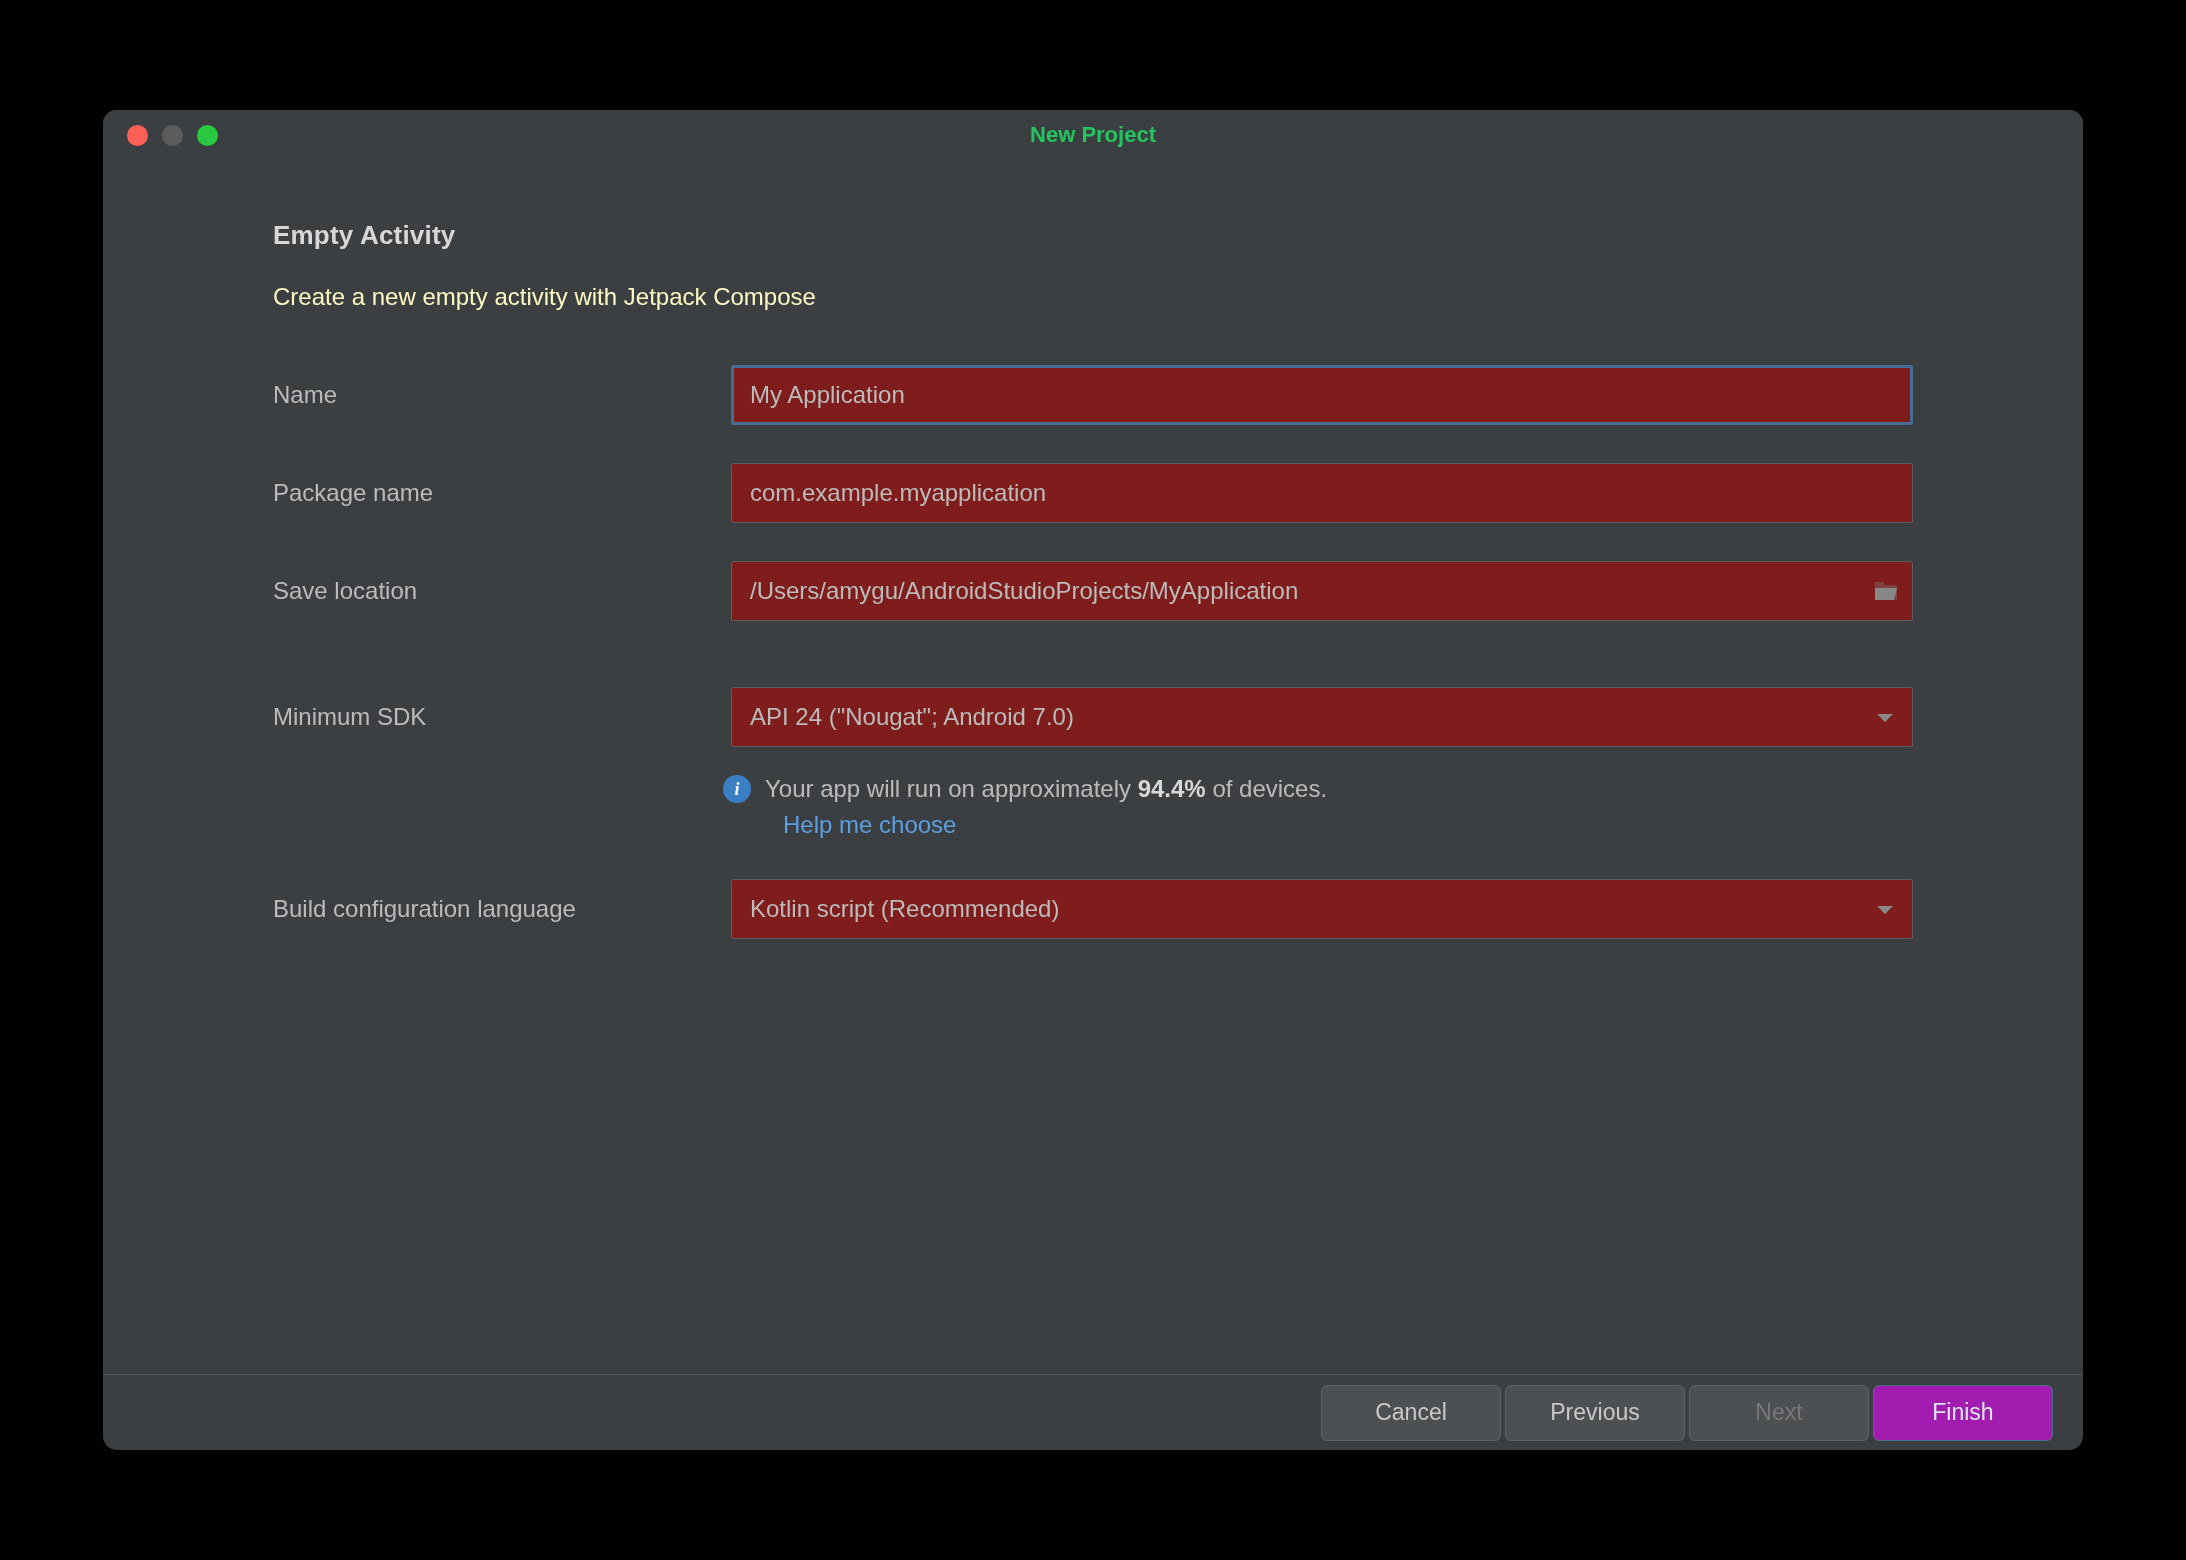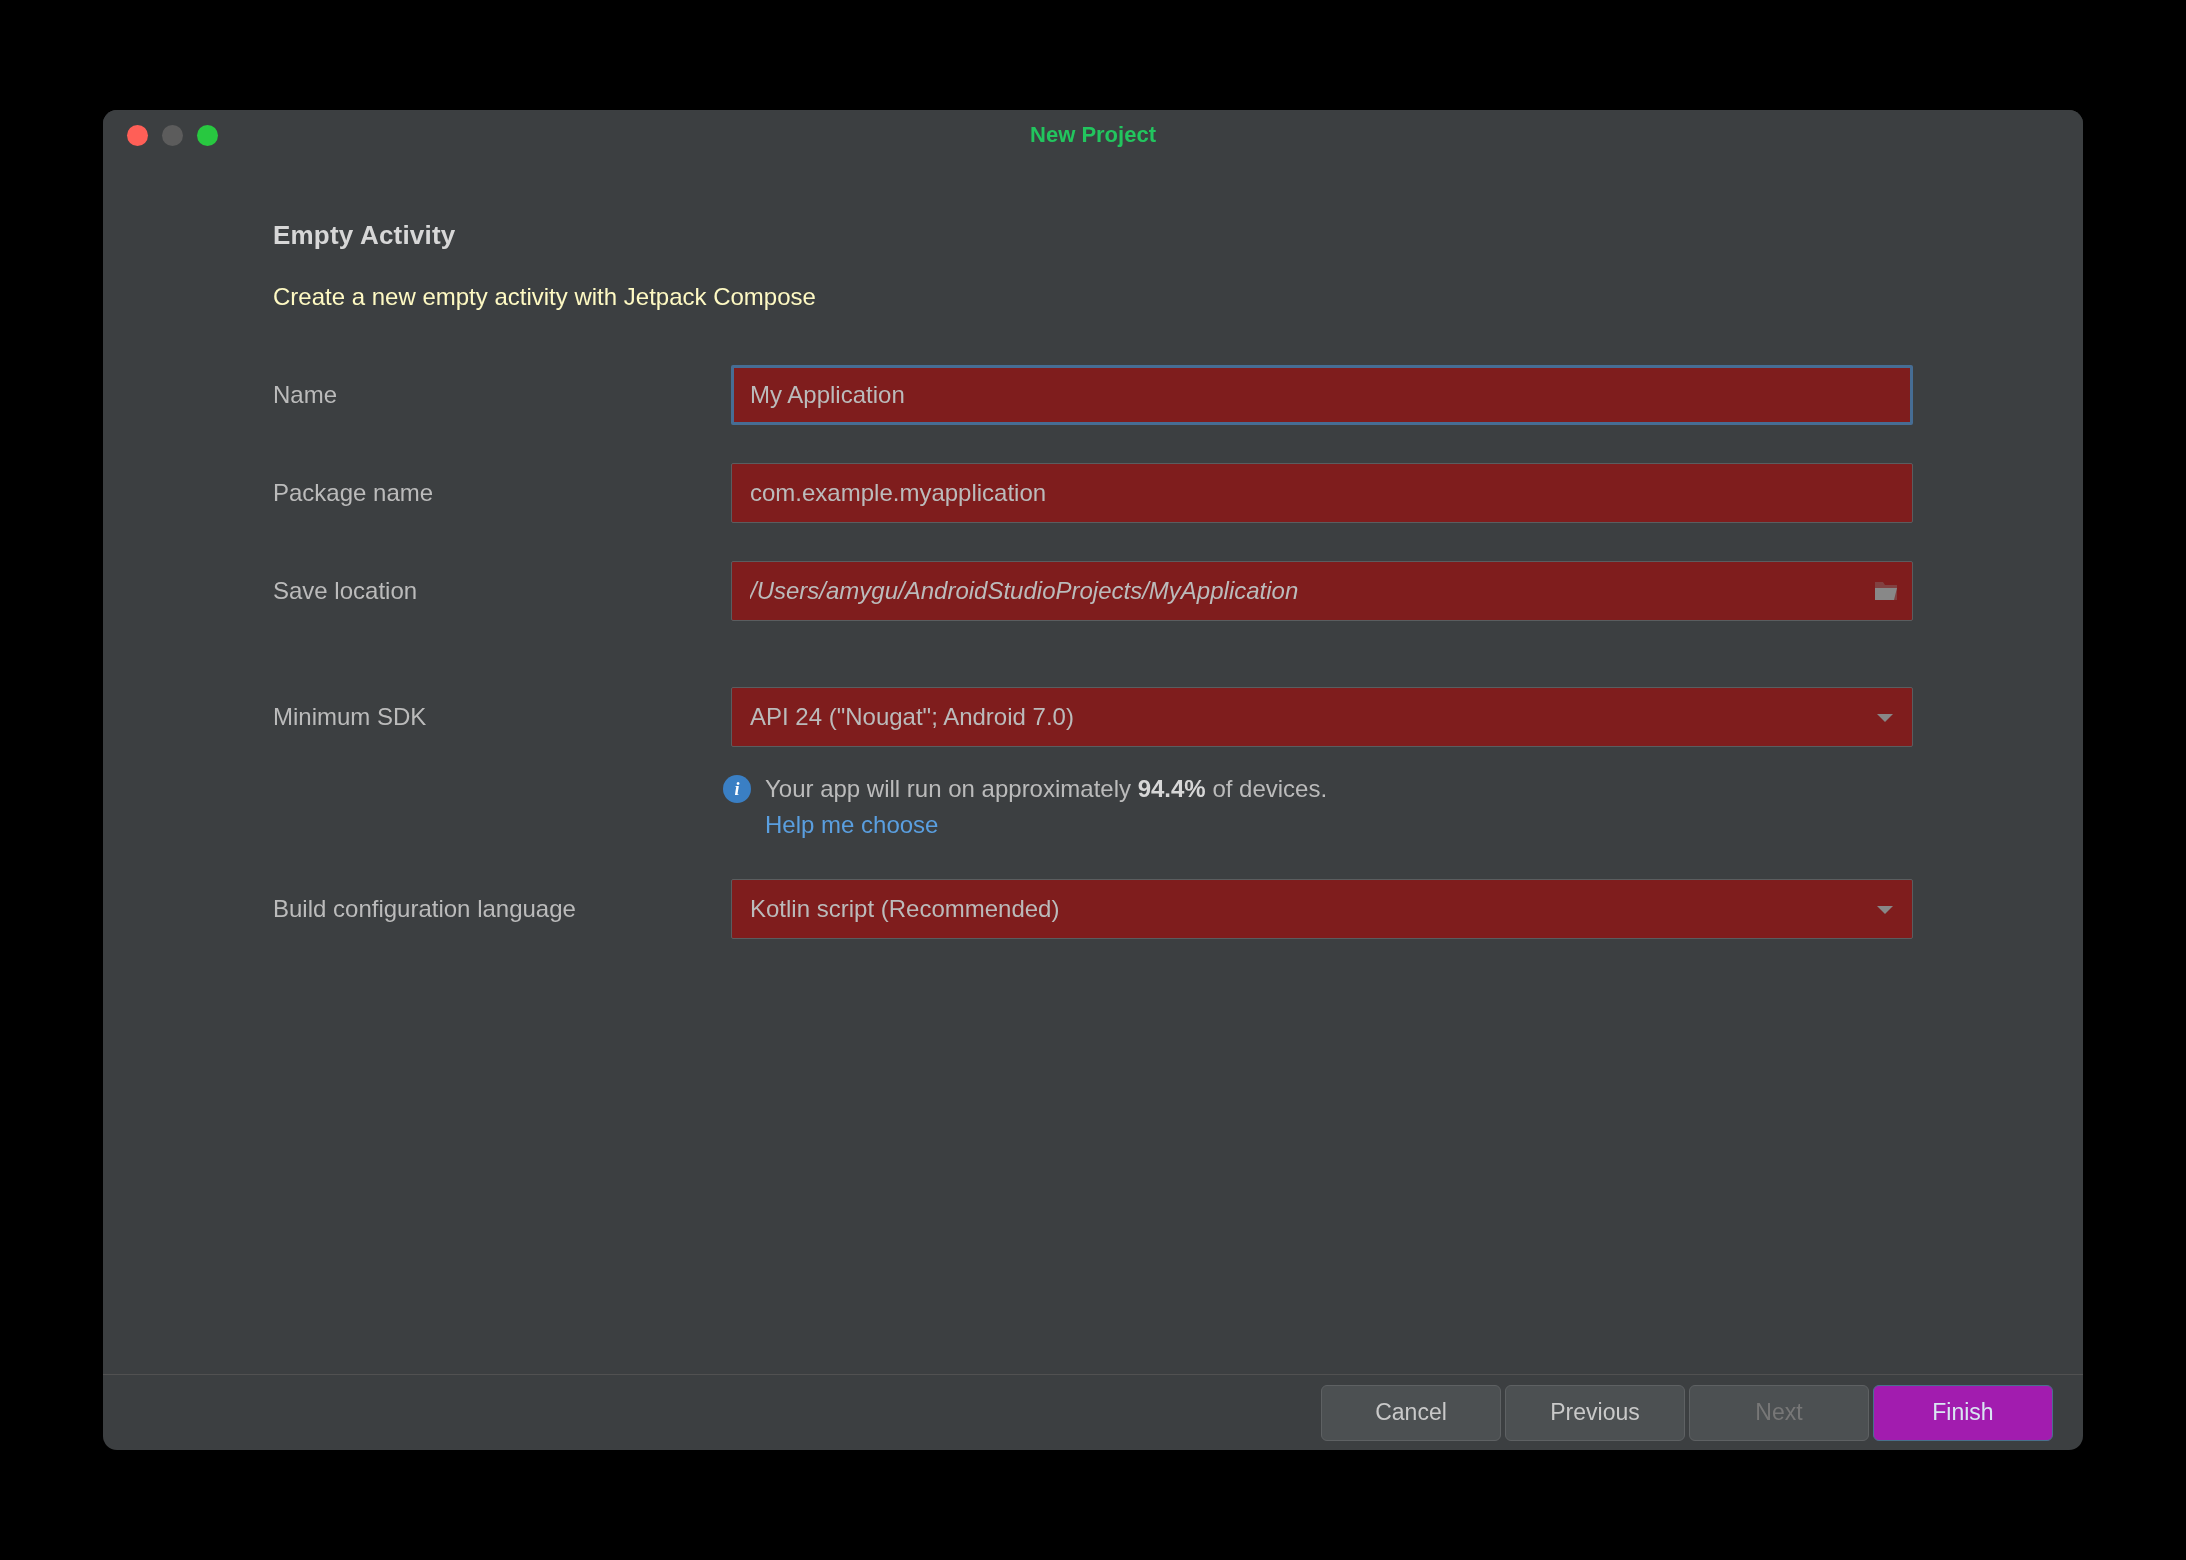--- a/index.html
+++ b/index.html
@@ -90,21 +90,21 @@
       font-size: 24px;
       padding: 0 18px;
       outline: none;
       font-family: inherit;
       border-radius: 2px;
     }
     .text-input.focused {
       border: 3px solid #466d94;
       padding: 0 16px;
     }
-    .text-input.with-icon { padding-right: 56px; font-style: italic; }
+    .text-input.with-icon { padding-right: 56px; }
     .folder-icon {
       position: absolute;
       right: 14px;
       top: 50%;
       transform: translateY(-50%);
       color: #888;
       display: flex;
       cursor: pointer;
     }
     .select {
@@ -144,21 +144,21 @@
       font-weight: 700;
       font-size: 18px;
       font-style: italic;
       font-family: Georgia, serif;
       flex-shrink: 0;
     }
     .info-text b { color: #d7d7d7; font-weight: 700; }
     .help-link {
       color: #5a9fe0;
       font-size: 24px;
-      margin-left: 42px;
+      margin-left: 60px;
       cursor: pointer;
     }
     .footer {
       height: 76px;
       border-top: 1px solid #515151;
       display: flex;
       align-items: center;
       justify-content: flex-end;
       gap: 4px;
       padding: 0 30px;

